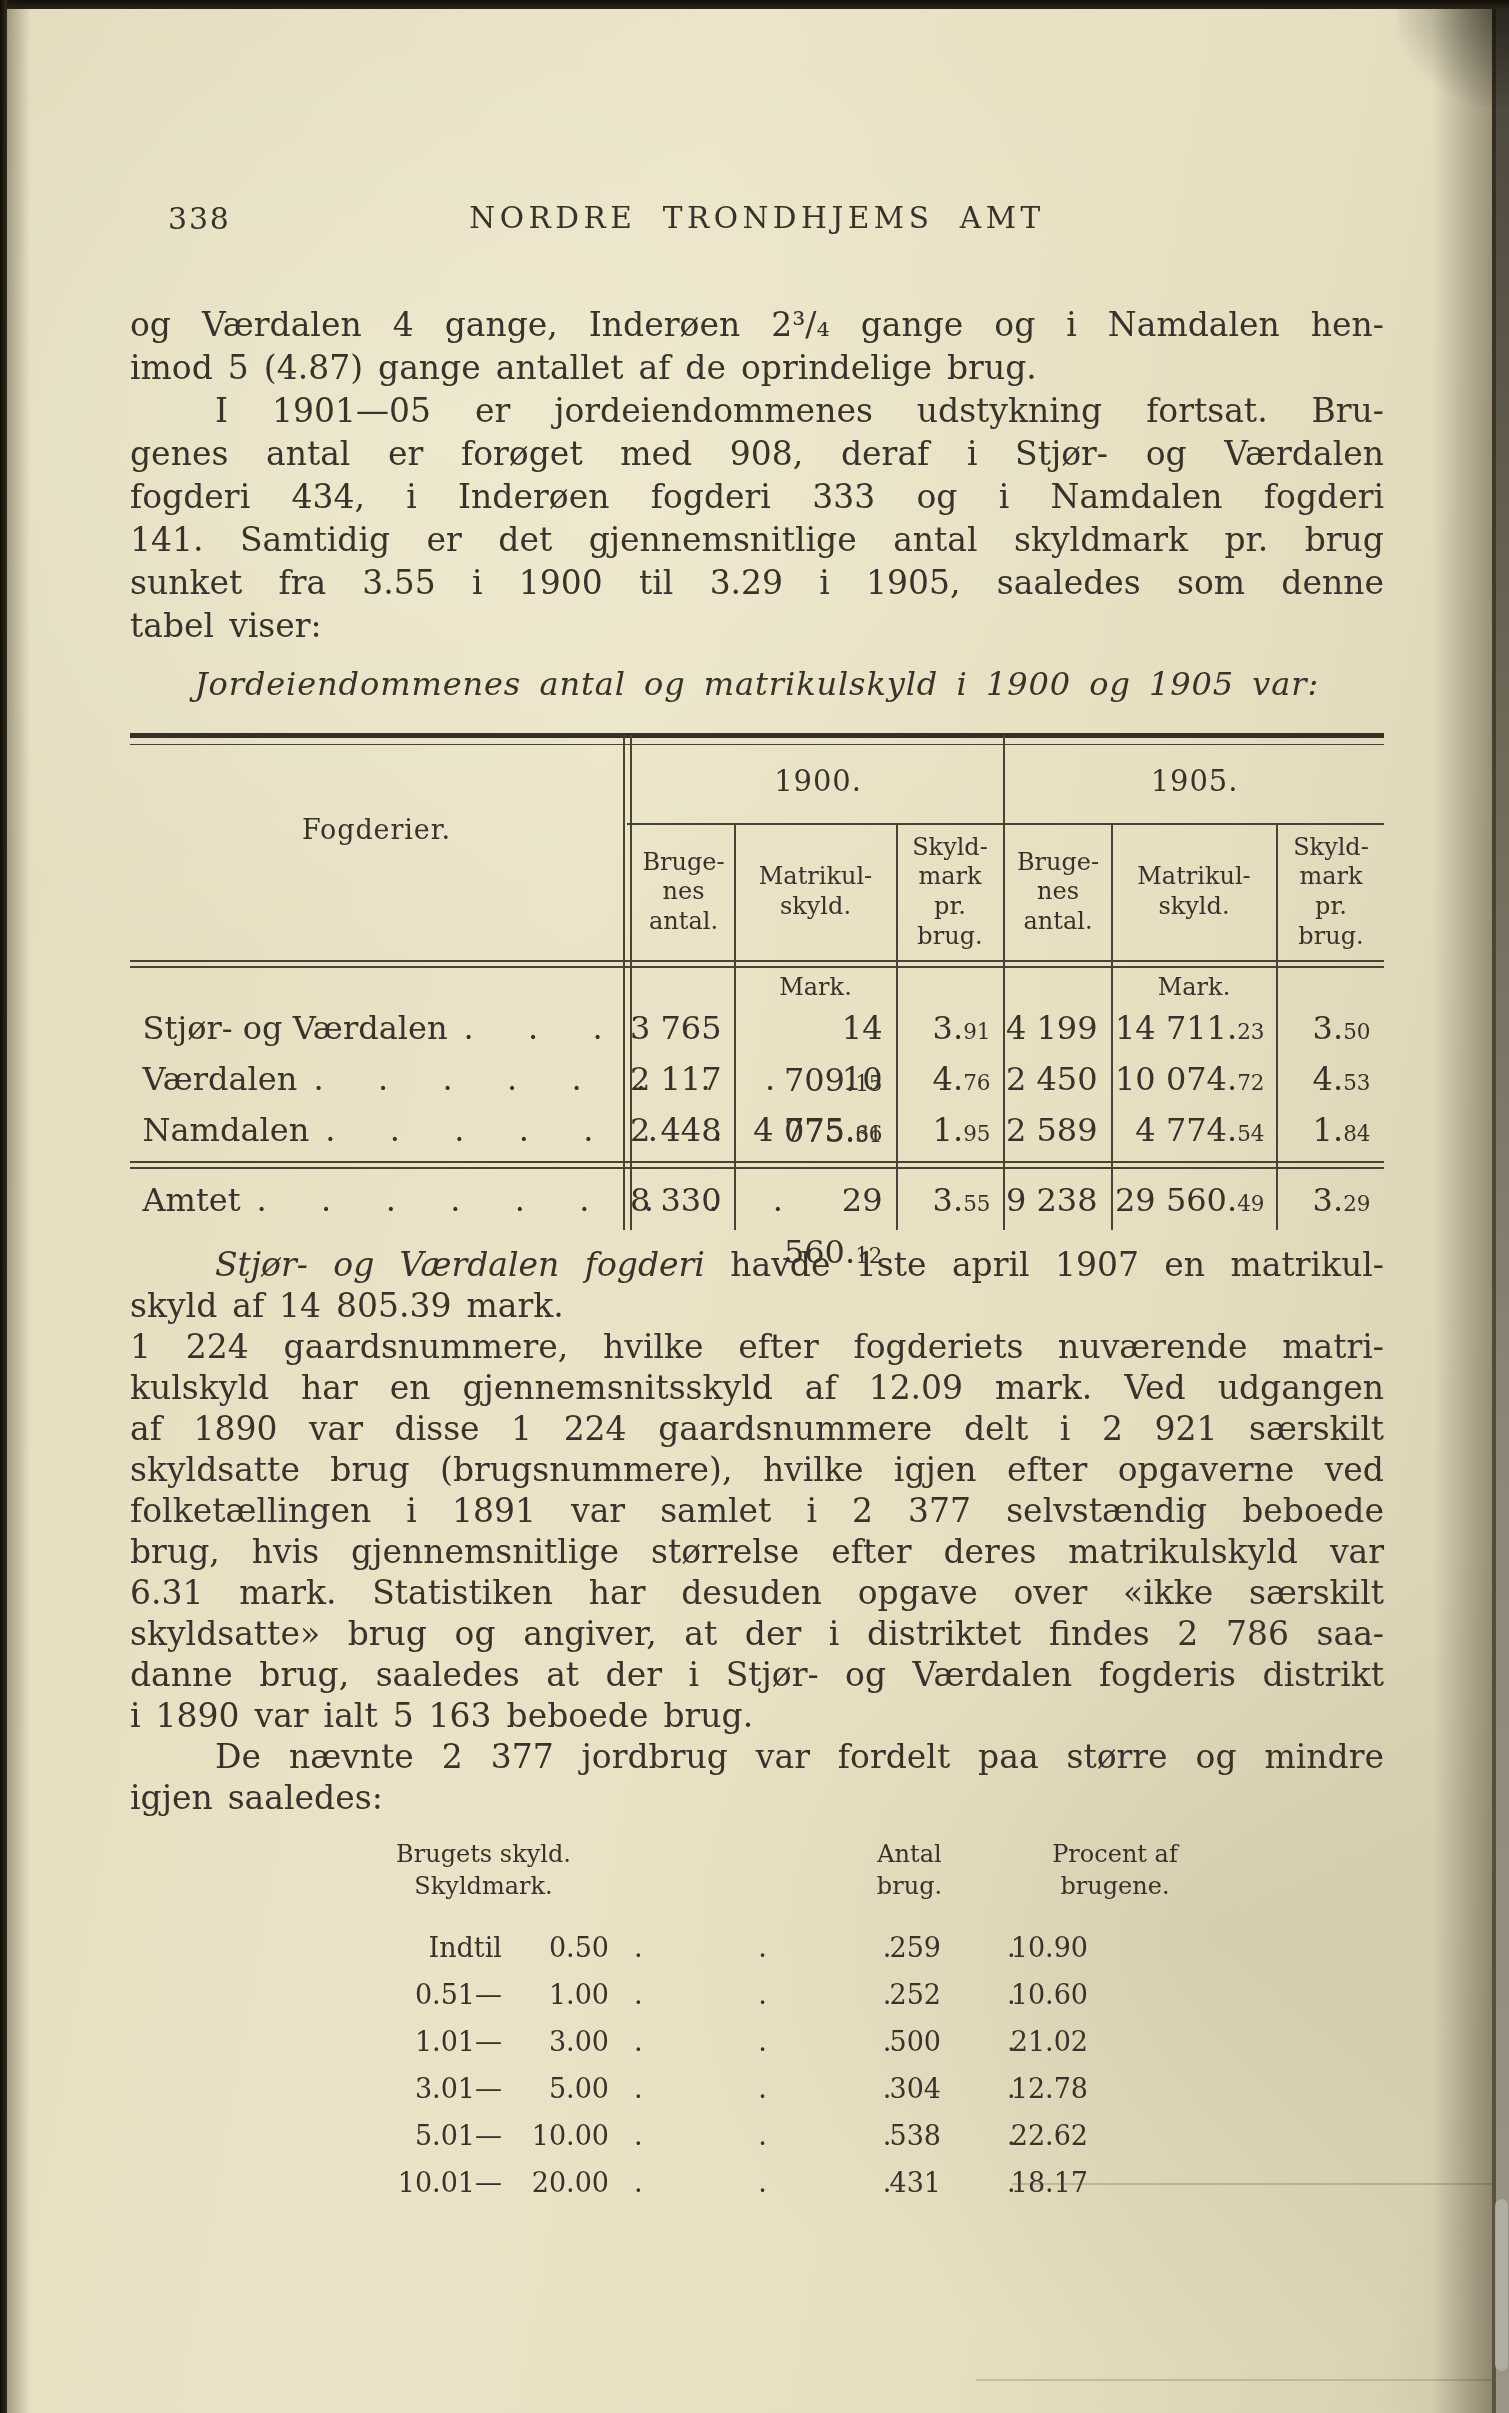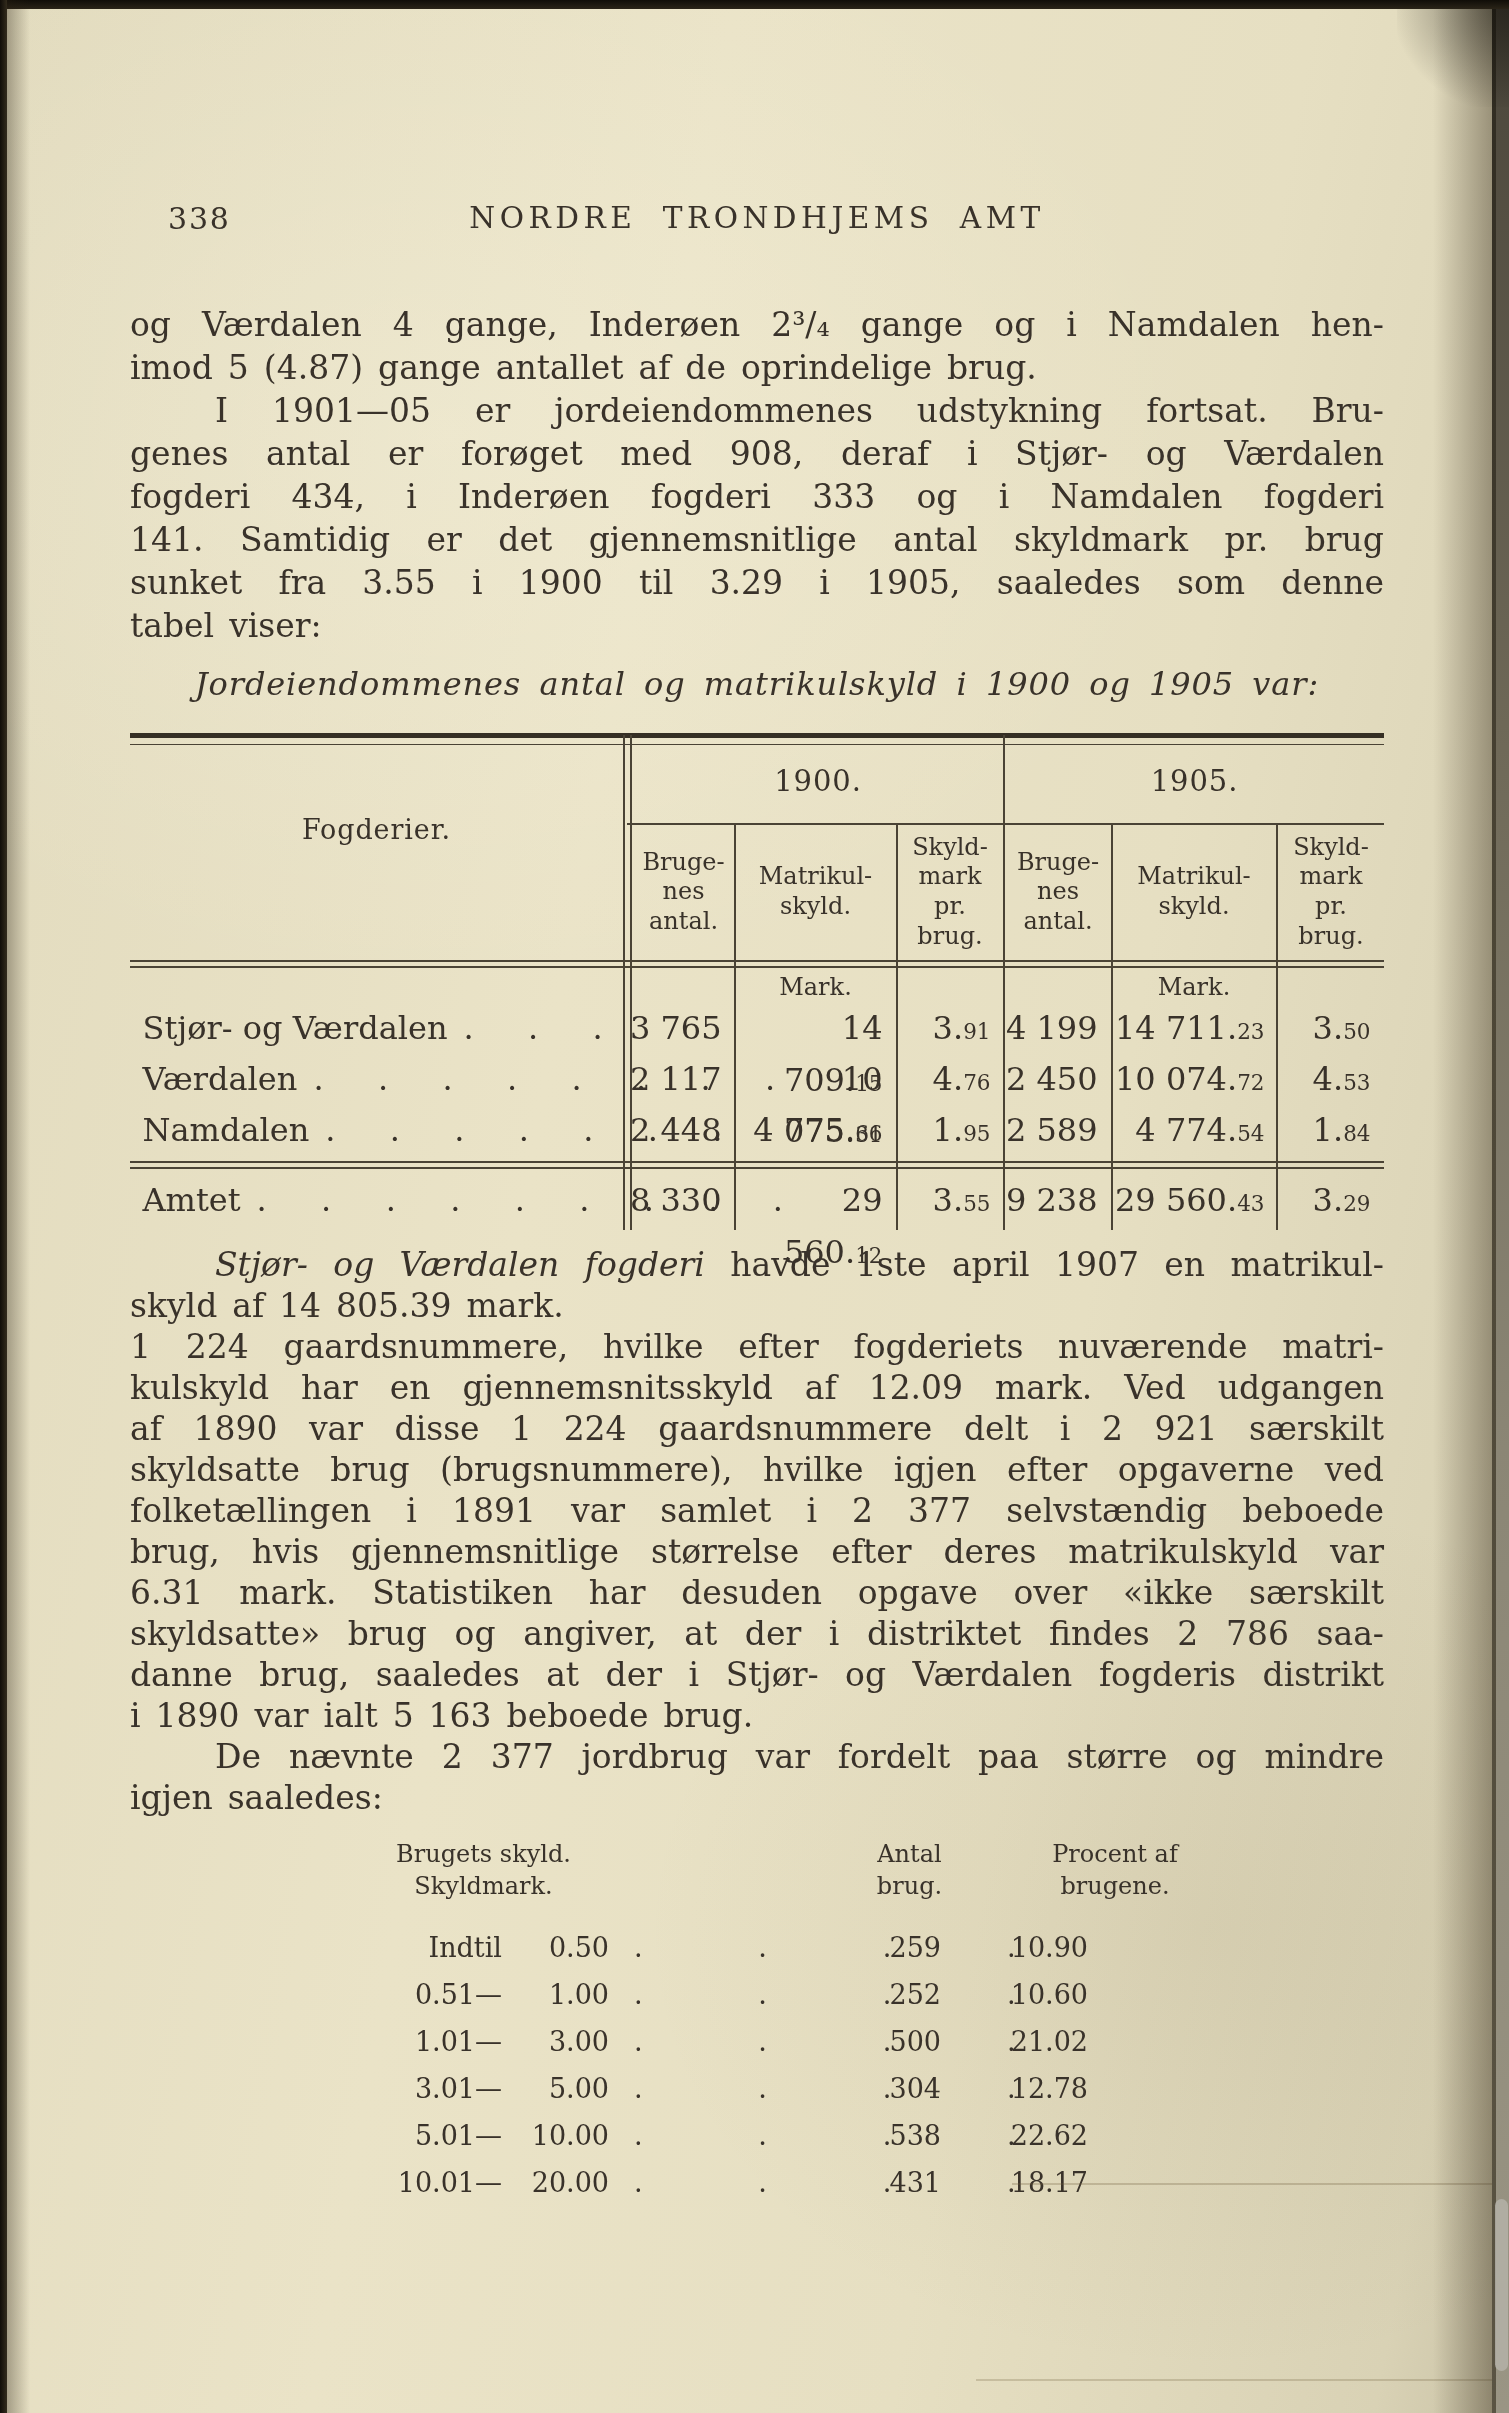--- a/index.html
+++ b/index.html
@@ -163,21 +163,21 @@
         <span class="num n5"><span>4 774.</span><span class="dec">54</span></span>
         <span class="num n6"><span>1.</span><span class="dec">84</span></span>
       </div>
 
       <div class="trow" style="top:441px;">
         <span class="rlabel"><span>Amtet</span><span class="dots">.  .  .  .  .  .  .  .  .</span></span>
         <span class="num n1">8 330</span>
         <span class="num n2"><span>29 560.</span><span class="dec">12</span></span>
         <span class="num n3"><span>3.</span><span class="dec">55</span></span>
         <span class="num n4">9 238</span>
-        <span class="num n5"><span>29 560.</span><span class="dec">43</span></span>
+        <span class="num n5"><span>29 560.</span><span class="dec">49</span></span>
         <span class="num n6"><span>3.</span><span class="dec">29</span></span>
       </div>
     </div>
 
     <div class="mid" style="margin-top:14.3px;">
       <div class="tl j ind"><span class="it">Stjør- og Værdalen fogderi</span><span> havde 1ste april 1907 en matrikul-</span></div>
       <div class="tl l">skyld af 14 805.39 mark.</div>
       <div class="tl j">1 224 gaardsnummere, hvilke efter fogderiets nuværende matri-</div>
       <div class="tl j">kulskyld har en gjennemsnitsskyld af 12.09 mark.  Ved udgangen</div>
       <div class="tl j">af 1890 var disse 1 224 gaardsnummere delt i 2 921 særskilt</div>

